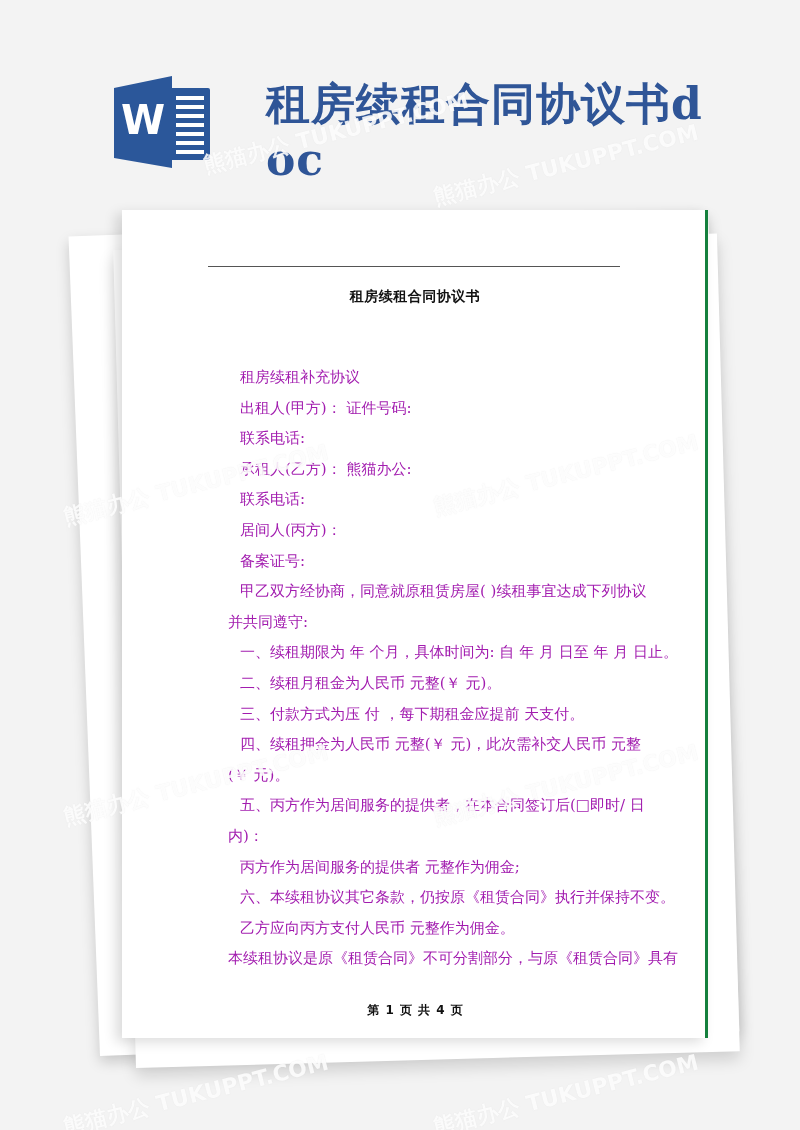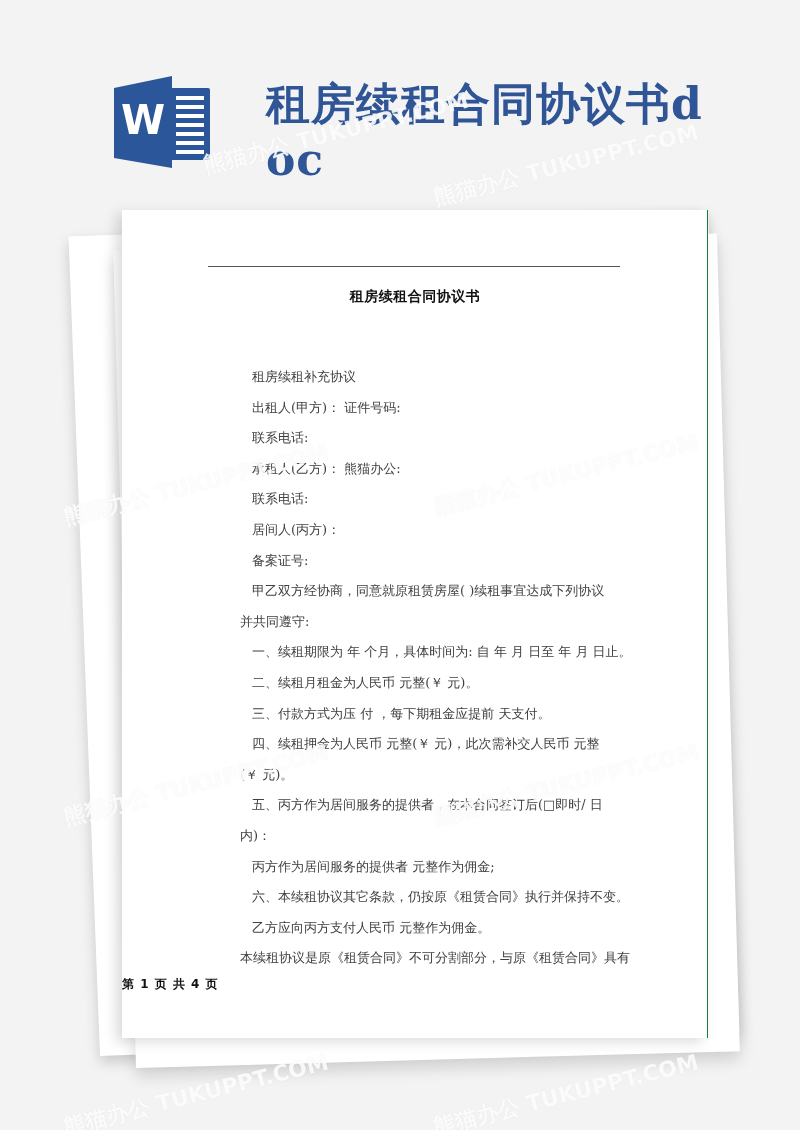--- a/index.html
+++ b/index.html
@@ -34,40 +34,40 @@
       box-shadow: 0 6px 14px rgba(0,0,0,0.18);
     }
     .back-page2 {
       position: absolute; left: 136px; top: 250px; width: 604px; height: 818px;
       background: #fff; transform: rotate(-1.6deg); transform-origin: 0 100%;
       box-shadow: 0 8px 16px rgba(0,0,0,0.15);
     }
     .page {
       position: absolute; left: 122px; top: 210px; width: 586px; height: 828px;
       background: #fff; box-shadow: -6px 4px 12px rgba(0,0,0,0.14);
-      border-right: 1px solid #15803d;
+      border-right: 3px solid #15803d;
     }
     .header-rule {
       position: absolute; left: 86px; top: 56px; width: 412px; height: 0;
       border-top: 1.5px solid #555;
     }
     .page-heading {
       position: absolute; left: 0; top: 78px; width: 586px; text-align: center;
       font-family: "DejaVu Sans", sans-serif; font-weight: bold; font-size: 14px;
       color: #111; letter-spacing: 0.5px;
     }
     .body-text {
-      position: absolute; left: 102px; top: 152px; width: 414px;
-      font-family: "DejaVu Serif", serif; font-size: 13px; color: #404040;
+      position: absolute; left: 90px; top: 152px; width: 414px;
+      font-family: "DejaVu Serif", serif; font-size: 15px; color: #a21caf;
       line-height: 30.6px;
     }
     .body-text p { text-indent: 28px; white-space: nowrap; overflow: visible; }
     .body-text p.cont { text-indent: 0; margin-left: 16px; }
     .page-footer {
-      position: absolute; left: 0; top: 766px; width: 586px; 
+      position: absolute; left: 0; top: 792px; width: 586px; text-align: center;
       font-family: "DejaVu Sans", sans-serif; font-weight: bold; font-size: 12px;
       color: #111; word-spacing: 2px;
     }
   </style>
 </head>
 <body>
 
 <div class="word-icon">
   <svg width="104" height="92" viewBox="0 0 104 92">
     <rect x="46" y="12" width="54" height="72" rx="2" fill="#2b579a"></rect>

